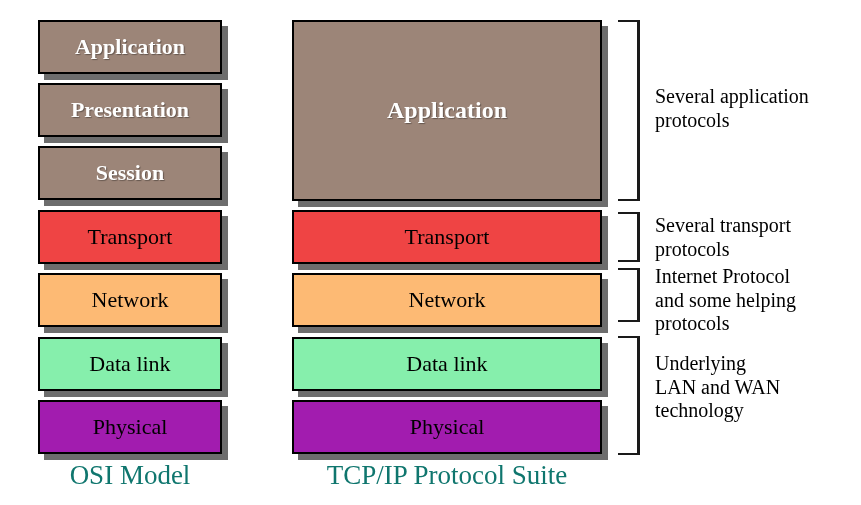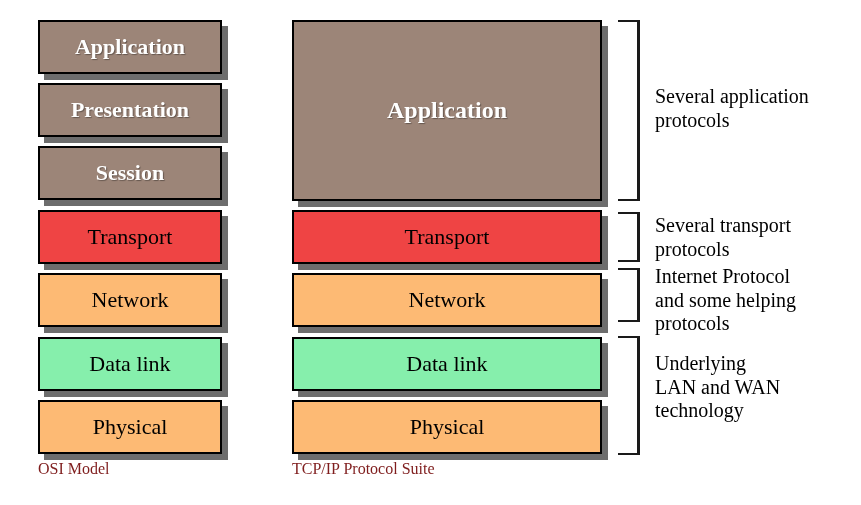--- a/index.html
+++ b/index.html
@@ -45,43 +45,43 @@
     color: #ffffff;
     font-weight: bold;
     font-size: 22px;
     text-shadow: 1px 1px 1px rgba(0,0,0,0.35);
   }
 
   
   .tone-cyan   { background: #ef4444; }
   .tone-orange { background: #fdba74; }
   .tone-green  { background: #86efac; }
-  .tone-yellow { background: #fdba74; }
+  .tone-yellow { background: #a21caf; }
 
   .tone-cyan .layer-label,
   .tone-orange .layer-label,
   .tone-green .layer-label,
   .tone-yellow .layer-label {
     color: #000000;
     font-weight: normal;
     font-size: 22px;
   }
 
   
   .box-tall .layer-label {
     font-size: 24px;
   }
 
   
   .column-caption {
     position: absolute;
-    font-size: 16px;
-    color: #7f1d1d;
+    font-size: 27px;
+    color: #0f766e;
     white-space: nowrap;
-    text-align: left;
+    text-align: center;
   }
 
   
   .bracket {
     position: absolute;
     box-sizing: border-box;
     border-top: 2px solid #1a1a1a;
     border-right: 3px solid #1a1a1a;
     border-bottom: 2px solid #1a1a1a;
     border-left: 0;

